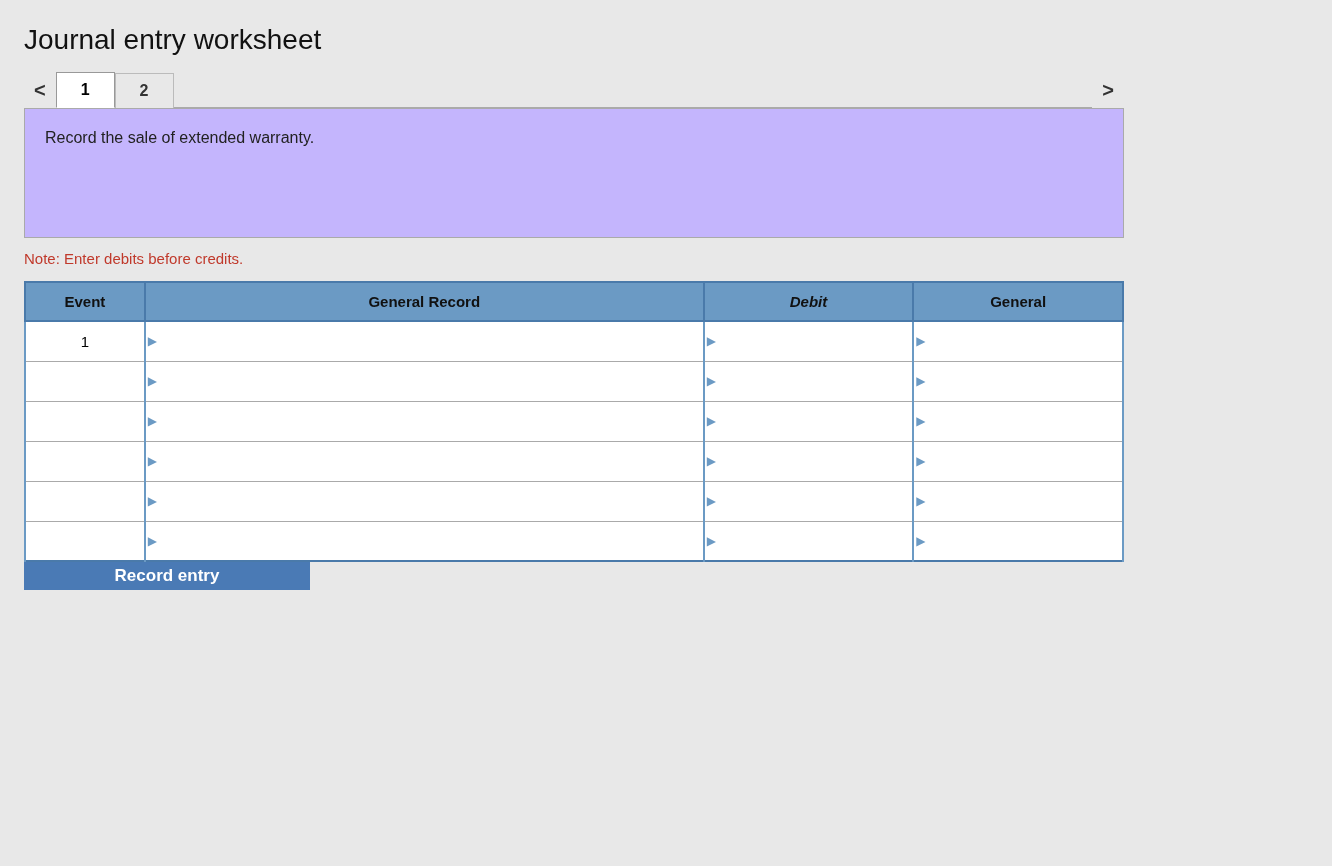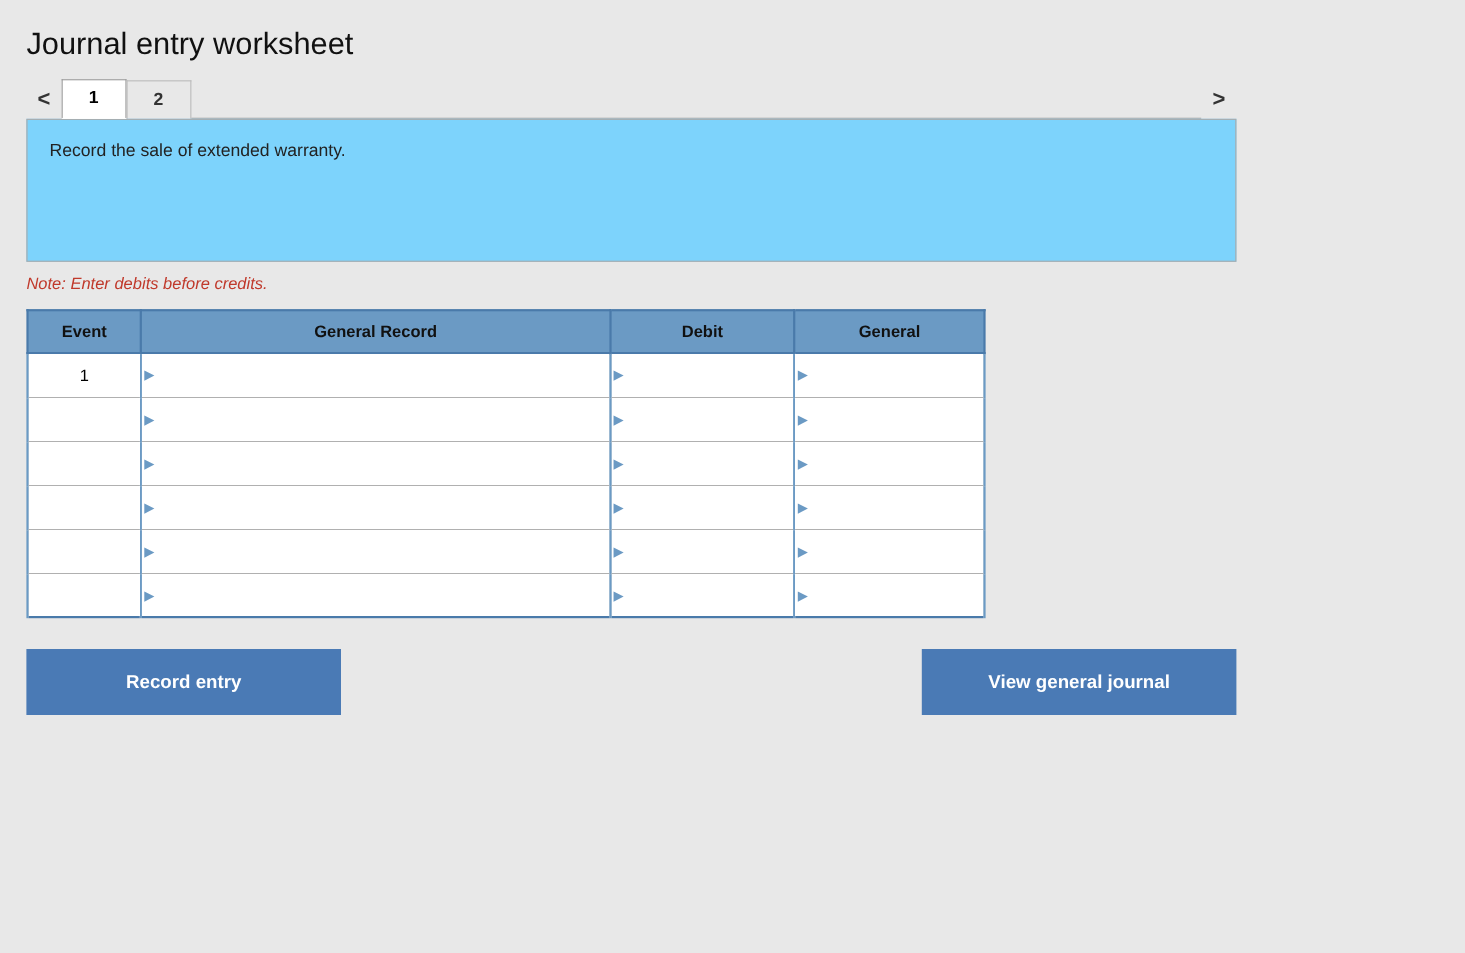--- a/index.html
+++ b/index.html
@@ -43,41 +43,39 @@
       position: relative;
       z-index: 2;
     }
     .tab.inactive {
       background: #e8e8e8;
       border: 1px solid #bbb;
       border-bottom: none;
       color: #333;
     }
     .content-area {
-      background: #7dd3fc;
+      background: #c4b5fd;
       border: 1px solid #aaa;
       padding: 20px 20px 60px 20px;
       font-size: 16px;
       color: #222;
       margin-bottom: 12px;
       min-height: 130px;
       width: 1100px;
       position: relative;
       z-index: 1;
     }
     .note-text {
       color: #c0392b;
       font-size: 15px;
       margin-bottom: 14px;
-      font-style: italic;
     }
     .journal-table {
       border-collapse: collapse;
-      width: 872px;
-      margin-bottom: 28px;
+      width: 1100px;
     }
     .journal-table thead tr th {
       background: #6b9ac4;
       color: #111;
       font-weight: bold;
       font-size: 15px;
       padding: 10px 8px;
       border: 2px solid #4a7aaa;
       text-align: center;
     }
@@ -135,21 +133,21 @@
       display: flex;
       gap: 0;
       width: 1100px;
     }
     .btn {
       font-size: 17px;
       font-weight: bold;
       color: #fff;
       background: #4a7ab5;
       border: none;
-      padding: 20px 0;
+      padding: 4px 0;
       cursor: pointer;
       text-align: center;
     }
     .btn-record {
       width: 286px;
       margin-right: 72px;
     }
     .btn-clear {
       width: 286px;
     }
@@ -188,21 +186,21 @@
   <span>Record the sale of extended warranty.</span>
 </div>
 
 <p class="note-text">Note: Enter debits before credits.</p>
 
 <table class="journal-table table-outer-border">
   <thead>
     <tr>
       <th style="width:120px;">Event</th>
       <th style="width:560px;">General Record</th>
-      <th style="width:210px;">Debit</th>
+      <th style="width:210px;font-style:italic;">Debit</th>
       <th style="width:210px;">General</th>
     </tr>
   </thead>
   <tbody id="journal-tbody">
   <tr>
         <td class="event-col">1</td>
         <td class="gj-col cell-with-arrow"><span class="arrow-indicator">▶</span><input type="text" class="cell-input" style=""></td>
         <td class="debit-col cell-with-arrow"><span class="arrow-indicator">▶</span><input type="text" class="cell-input" style=""></td>
         <td class="credit-col cell-with-arrow"><span class="arrow-indicator">▶</span><input type="text" class="cell-input" style=""></td>
       </tr>
@@ -234,14 +232,13 @@
         <td class="event-col"></td>
         <td class="gj-col cell-with-arrow"><span class="arrow-indicator">▶</span><input type="text" class="cell-input" style=""></td>
         <td class="debit-col cell-with-arrow"><span class="arrow-indicator">▶</span><input type="text" class="cell-input" style=""></td>
         <td class="credit-col cell-with-arrow"><span class="arrow-indicator">▶</span><input type="text" class="cell-input" style=""></td>
       </tr>
     </tbody>
 </table>
 
 <div class="bottom-buttons">
   <button class="btn btn-record">Record entry</button>
-  <button class="btn btn-view">View general journal</button>
 </div>
 
 </body></html>

